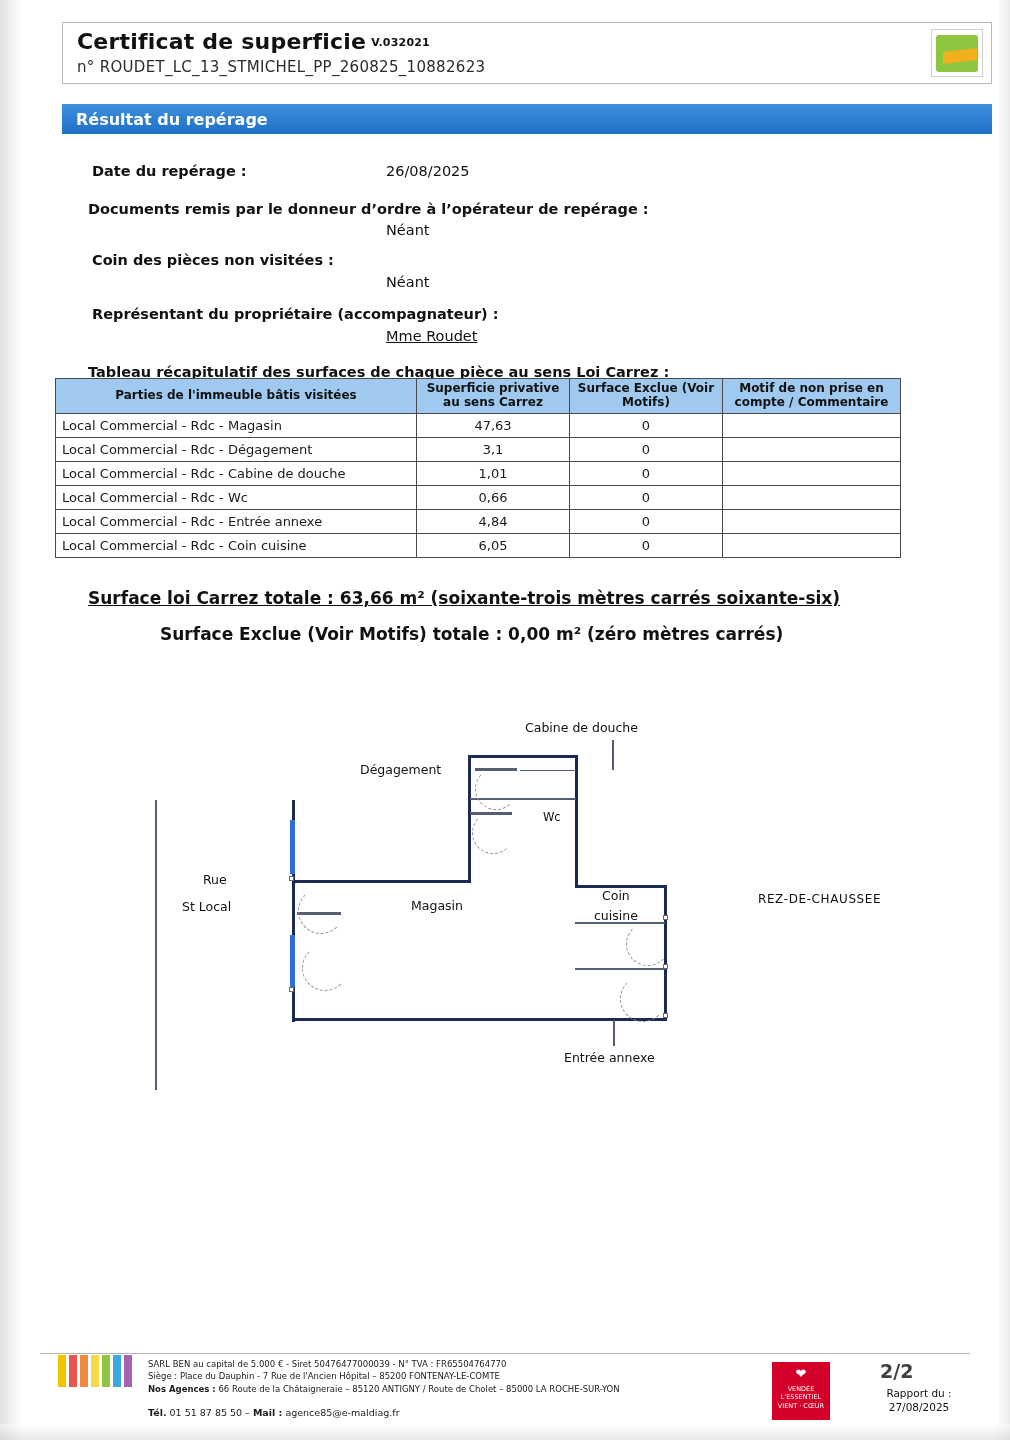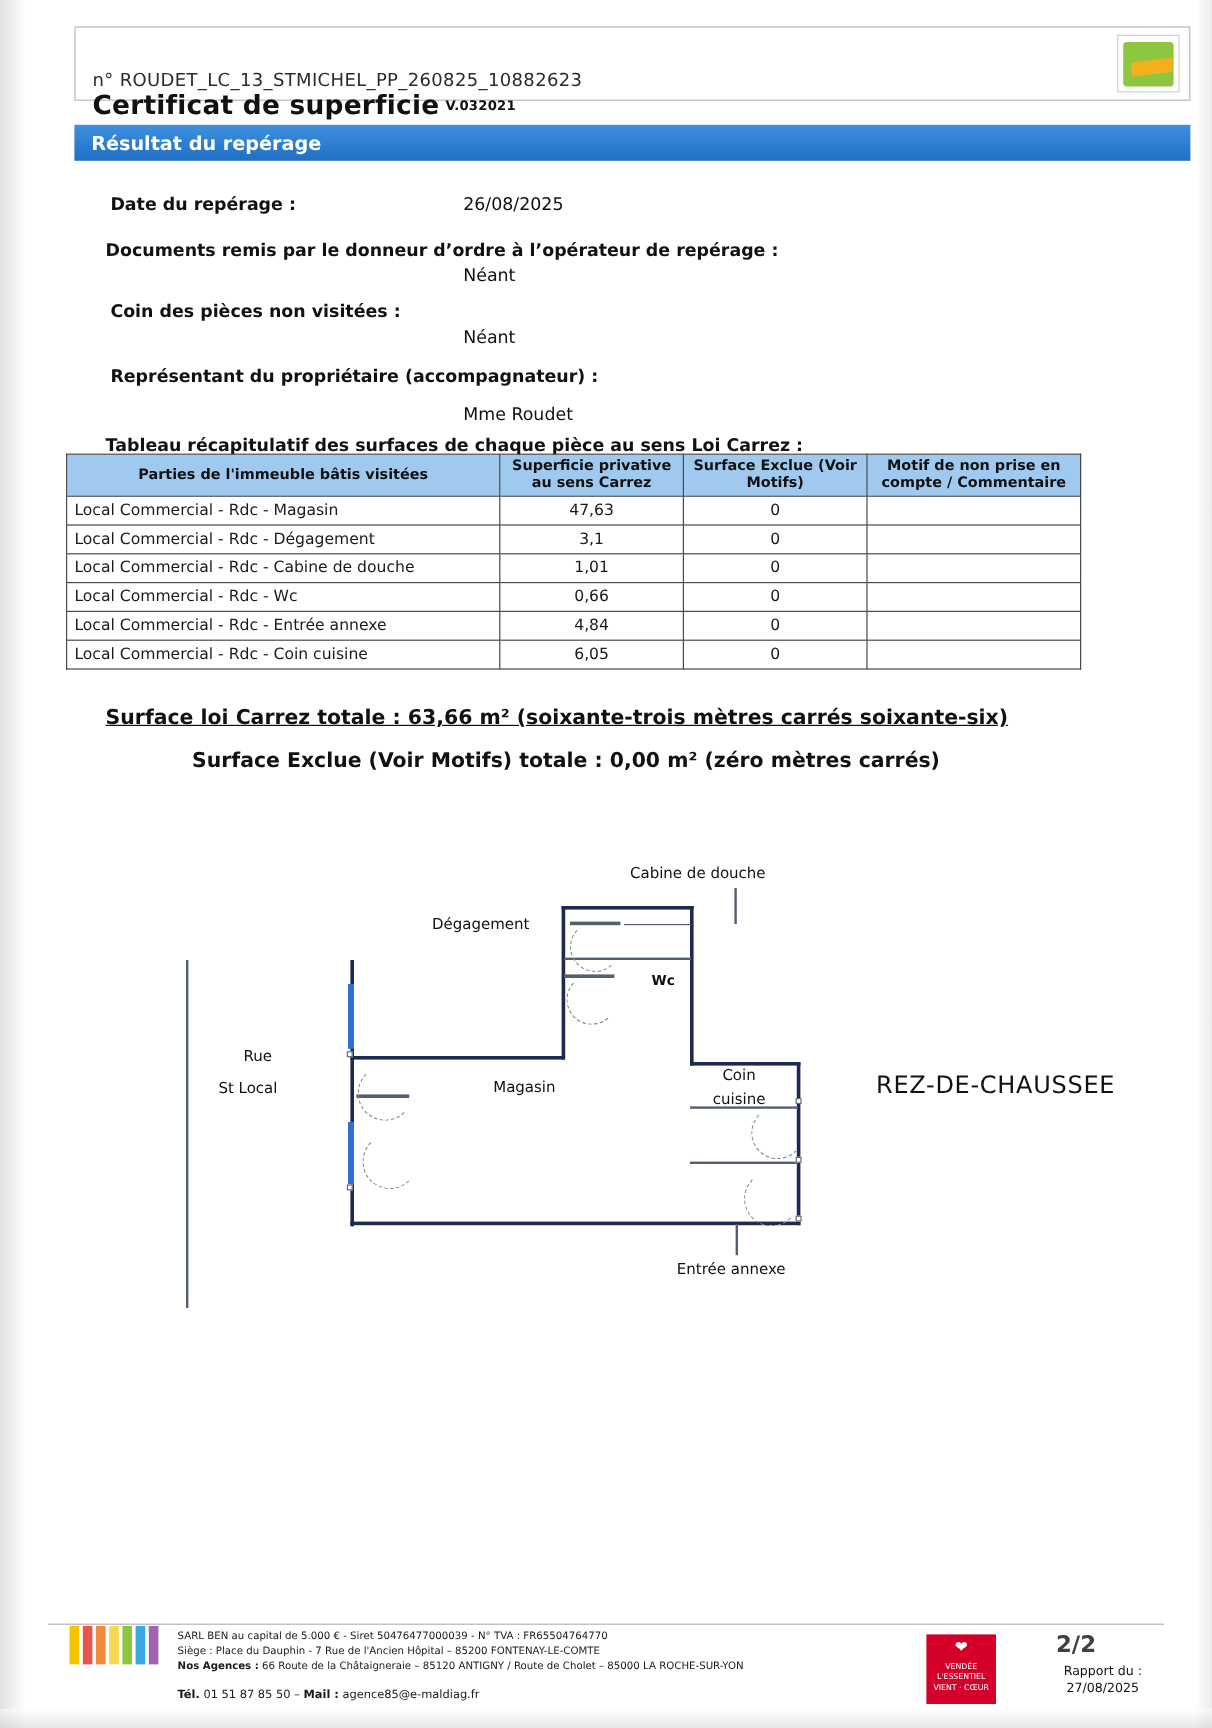--- a/index.html
+++ b/index.html
@@ -46,21 +46,20 @@
     box-sizing: border-box;
   }
   .header-title {
     position: absolute;
     left: 14px;
     top: 6px;
     font-size: 22px;
     font-weight: bold;
     color: #111;
     letter-spacing: .2px;
-    margin-top: 47px;
   }
   .header-version {
     font-size: 11px;
     font-weight: bold;
     vertical-align: 3px;
     margin-left: 5px;
   }
   .header-sub {
     position: absolute;
     left: 14px;
@@ -172,22 +171,23 @@
     width: 900px;
     height: 420px;
   }
   .plan-label {
     position: absolute;
     font-size: 12.5px;
     color: #111;
     white-space: nowrap;
   }
   .plan-label.big {
-    font-size: 20px;
+    font-size: 12px;
     letter-spacing: .6px;
+    margin-left: 28px;
   }
   .wall {
     position: absolute;
     background: #1b2a52;
   }
   .wall-blue {
     position: absolute;
     background: #2e6fd6;
   }
   .wall-thin {
@@ -313,21 +313,21 @@
   <div class="lbl" style="left:92px; top:163px;">Date du repérage :</div>
   <div class="val" style="left:386px; top:163px;">26/08/2025</div>
 
   <div class="lbl" style="left:88px; top:201px;">Documents remis par le donneur d’ordre à l’opérateur de repérage :</div>
   <div class="val" style="left:386px; top:222px;">Néant</div>
 
   <div class="lbl" style="left:92px; top:252px;">Coin des pièces non visitées :</div>
   <div class="val" style="left:386px; top:274px;">Néant</div>
 
   <div class="lbl" style="left:92px; top:306px;">Représentant du propriétaire (accompagnateur) :</div>
-  <div class="val" style="left:386px; top:338px;">Mme Roudet</div>
+  <div class="val" style="left:386px; top:328px;text-decoration:underline;">Mme Roudet</div>
 
   <div class="lbl" style="left:88px; top:364px;">Tableau récapitulatif des surfaces de chaque pièce au sens Loi Carrez :</div>
 
   <table class="tbl">
     <thead>
       <tr>
         <th class="c-part">Parties de l'immeuble bâtis visitées</th>
         <th class="c-sup">Superficie privative au sens Carrez</th>
         <th class="c-exc">Surface Exclue (Voir Motifs)</th>
         <th class="c-mot">Motif de non prise en compte / Commentaire</th>
@@ -412,21 +412,21 @@
     <div class="dot" style="left:603px; top:264px;"></div>
     <div class="dot" style="left:603px; top:313px;"></div>
 
     <div class="wall-thin" style="left:552px; top:40px; width:2px; height:30px;"></div>
     <div class="wall-thin" style="left:451px; top:108px; width:2px; height:0px;"></div>
     <div class="wall-thin" style="left:553px; top:320px; width:2px; height:26px;"></div>
     <div class="wall-thin" style="left:460px; top:70px; width:56px; height:1px;"></div>
 
     <div class="plan-label" style="left:465px; top:20px;">Cabine de douche</div>
     <div class="plan-label" style="left:300px; top:62px;">Dégagement</div>
-    <div class="plan-label" style="left:483px; top:110px; font-weight:bold; font-size:11.5px;">Wc</div>
+    <div class="plan-label" style="left:483px; top:110px; font-weight:normal; font-size:11.5px;">Wc</div>
     <div class="plan-label" style="left:351px; top:198px;">Magasin</div>
     <div class="plan-label" style="left:542px; top:188px;">Coin</div>
     <div class="plan-label" style="left:534px; top:208px;">cuisine</div>
     <div class="plan-label" style="left:504px; top:350px;">Entrée annexe</div>
 
     <div class="plan-label" style="left:143px; top:172px;">Rue</div>
     <div class="plan-label" style="left:122px; top:199px;">St Local</div>
 
     <div class="plan-label big" style="left:670px; top:192px;">REZ-DE-CHAUSSEE</div>
   </div>

